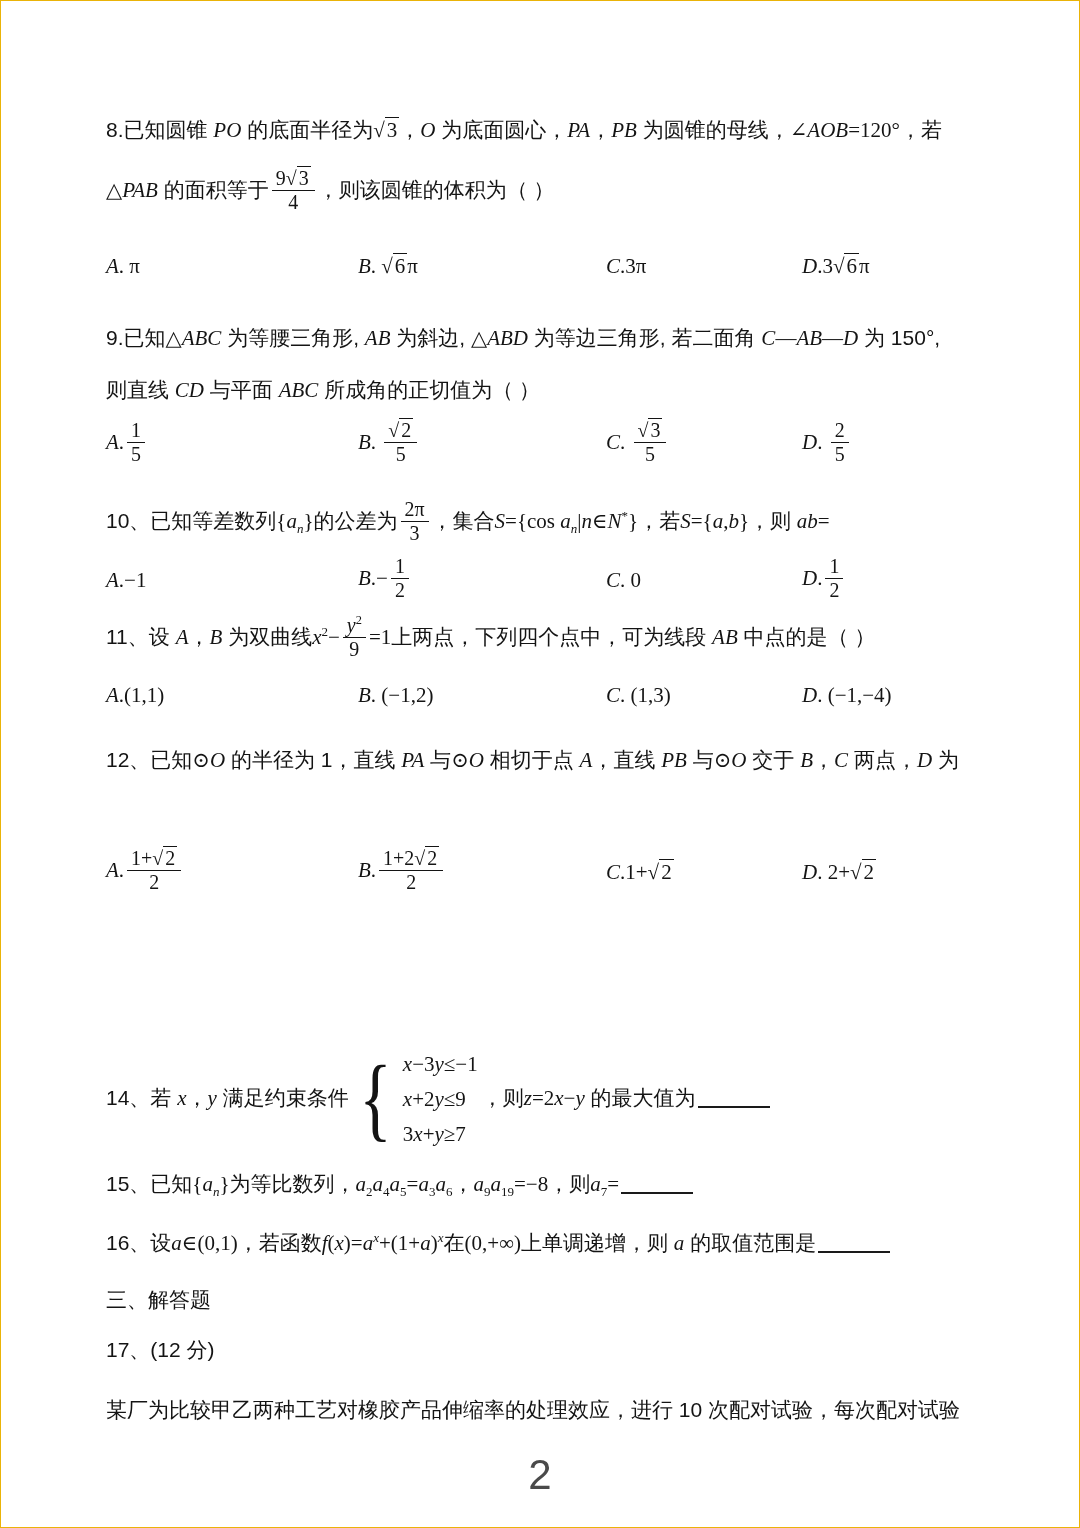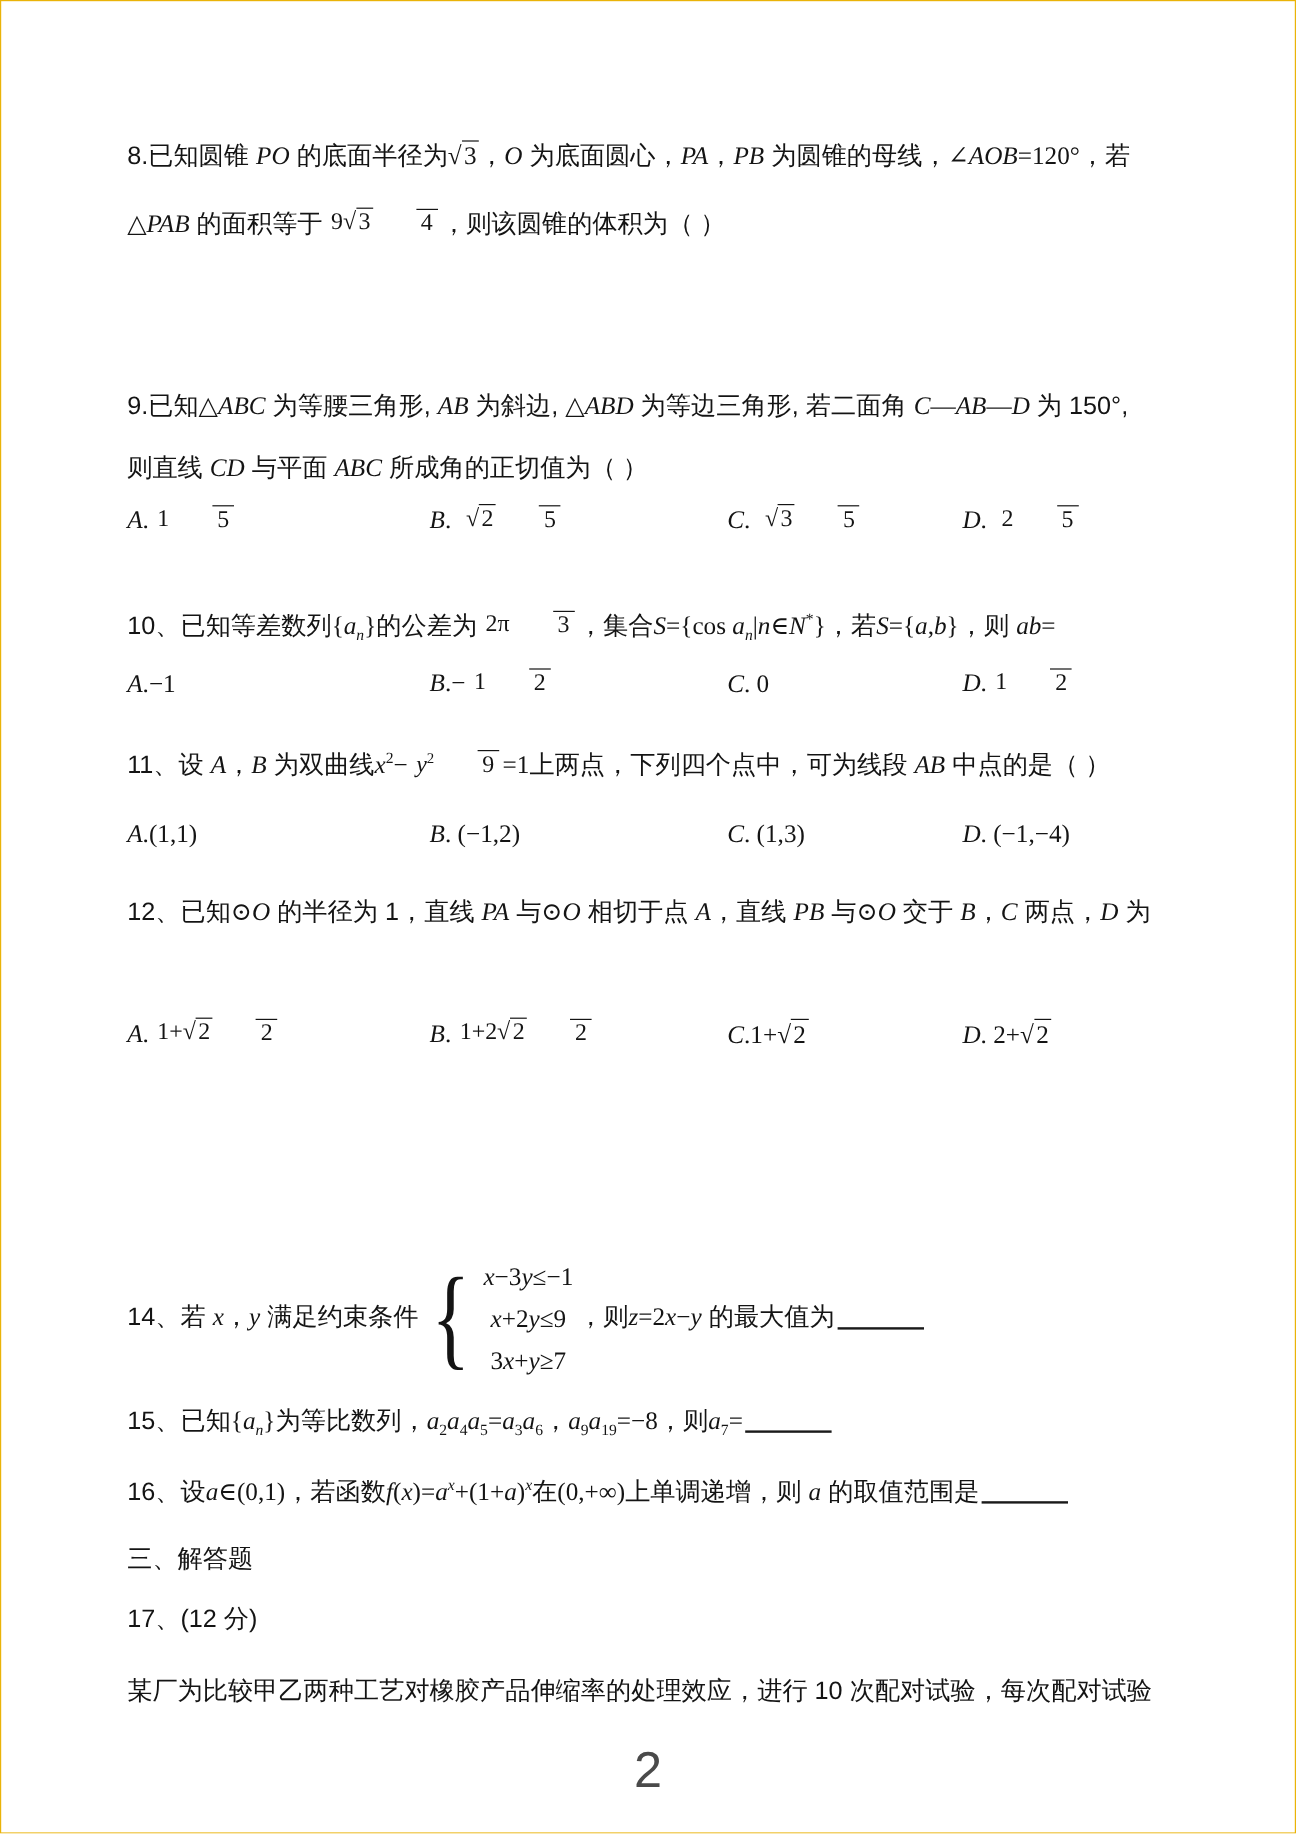--- a/index.html
+++ b/index.html
@@ -8,43 +8,43 @@
     position:relative;width:1080px;height:1528px;box-sizing:border-box;
     background:#ffffff;border:1px solid #eab308;
     font-family:"Liberation Sans","DejaVu Sans",sans-serif;
     font-size:21px;color:#141414;
   }
   .line{position:absolute;left:105px;width:912px;line-height:34px;}
   
   m{font-family:"Liberation Serif","DejaVu Serif","DejaVu Sans",serif;}
   m i{font-family:inherit;}
   
-  f{display:inline-flex;flex-direction:row;text-align:center;vertical-align:middle;
-    line-height:1.15;font-size:0.95em;margin:0 3px;position:relative;top:-2px;gap:32px;}
+  f{display:inline-flex;flex-direction:column;text-align:center;vertical-align:middle;
+    line-height:1.15;font-size:0.95em;margin:0 3px;position:relative;top:-2px;}
   f n{display:block;padding:0 4px;}
   f d{display:block;border-top:1.4px solid currentColor;padding:0 4px;}
   
   r{border-top:1.4px solid currentColor;padding:0 2px;}
   
   v{font-style:italic;position:relative;display:inline-block;margin:0 2px;}
   v::after{content:"→";position:absolute;left:50%;top:-15px;transform:translateX(-50%);
     font-size:14px;font-style:normal;}
   sub,sup{font-size:0.62em;}
   
   .opts{position:absolute;left:105px;width:920px;display:flex;align-items:center;}
   .opt{display:block;}
   .opt:nth-child(1){width:252px;}
   .opt:nth-child(2){width:248px;}
   .opt:nth-child(3){width:196px;}
   .opt:nth-child(4){flex:1;}
   
   .sys{display:inline-flex;align-items:center;vertical-align:middle;margin:0 4px;}
   .lb{font-family:"Liberation Serif","DejaVu Serif",serif;font-size:94px;font-weight:100;
     line-height:0.95;margin-right:5px;transform:scaleX(0.72);}
-  .eqs{display:inline-flex;flex-direction:column;gap:5px;text-align:center;}
+  .eqs{display:inline-flex;flex-direction:column;gap:5px;text-align:left;}
   .eqs m{display:block;line-height:30px;}
   
   .bl{display:inline-block;width:72px;border-bottom:2px solid #1a1a1a;height:20px;
     vertical-align:-3px;margin-left:2px;}
   .pagenum{position:absolute;left:0;width:100%;text-align:center;font-size:42px;color:#4a4a4a;}
   
   .b1{top:112px}.b2{top:168px}.b3{top:253px}
   .b4{top:320px}.b5{top:372px}.b6{top:420px}
   .b7{top:498px}.b8{top:556px}
   .b9{top:614px}.b10{top:682px}
@@ -62,20 +62,26 @@
 </head>
 <body>
 
 <div class="page">
 
   <div class="line b1">8.已知圆锥 <m><i>PO</i></m> 的底面半径为<m>√<r>3</r></m>，<m><i>O</i></m> 为底面圆心，<m><i>PA</i></m>，<m><i>PB</i></m> 为圆锥的母线，<m>∠<i>AOB</i>=120°</m>，若</div>
   <div class="line b2"><m>△<i>PAB</i></m> 的面积等于<m><f>
           <n>9√<r>3</r></n>
           <d>4</d>
         </f></m>，则该圆锥的体积为（ ）</div>
+  <div class="opts b3">
+    <span class="opt"><m><i>A</i>. π</m></span>
+    <span class="opt"><m><i>B</i>. √<r>6</r>π</m></span>
+    <span class="opt"><m><i>C</i>.3π</m></span>
+    <span class="opt"><m><i>D</i>.3√<r>6</r>π</m></span>
+  </div>
 
   <div class="line b4">9.已知<m>△<i>ABC</i></m> 为等腰三角形, <m><i>AB</i></m> 为斜边, <m>△<i>ABD</i></m> 为等边三角形, 若二面角 <m><i>C</i>—<i>AB</i>—<i>D</i></m> 为 150°,</div>
   <div class="line b5">则直线 <m><i>CD</i></m> 与平面 <m><i>ABC</i></m> 所成角的正切值为（ ）</div>
   <div class="opts b6">
     <span class="opt"><m><i>A</i>.<f>
             <n>1</n>
             <d>5</d>
           </f></m></span>
     <span class="opt"><m><i>B</i>. <f>
             <n>√<r>2</r></n>

